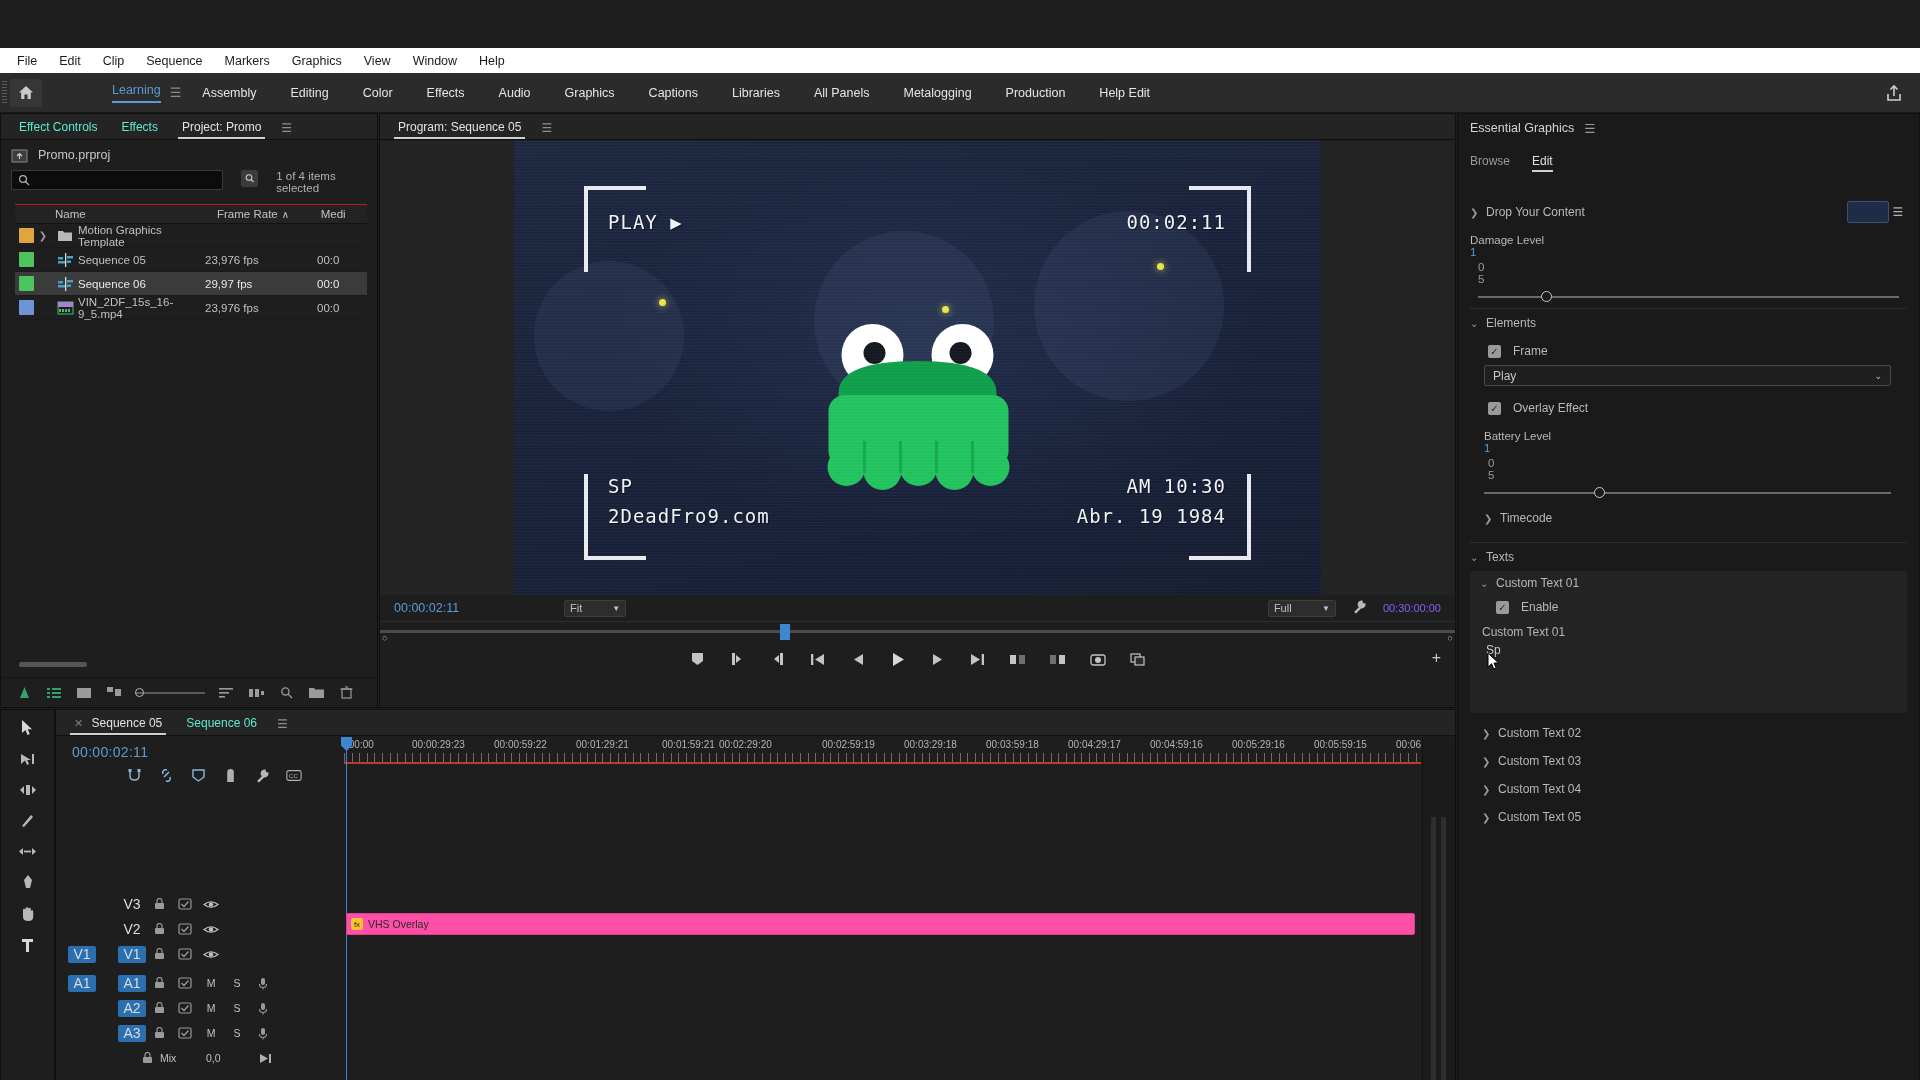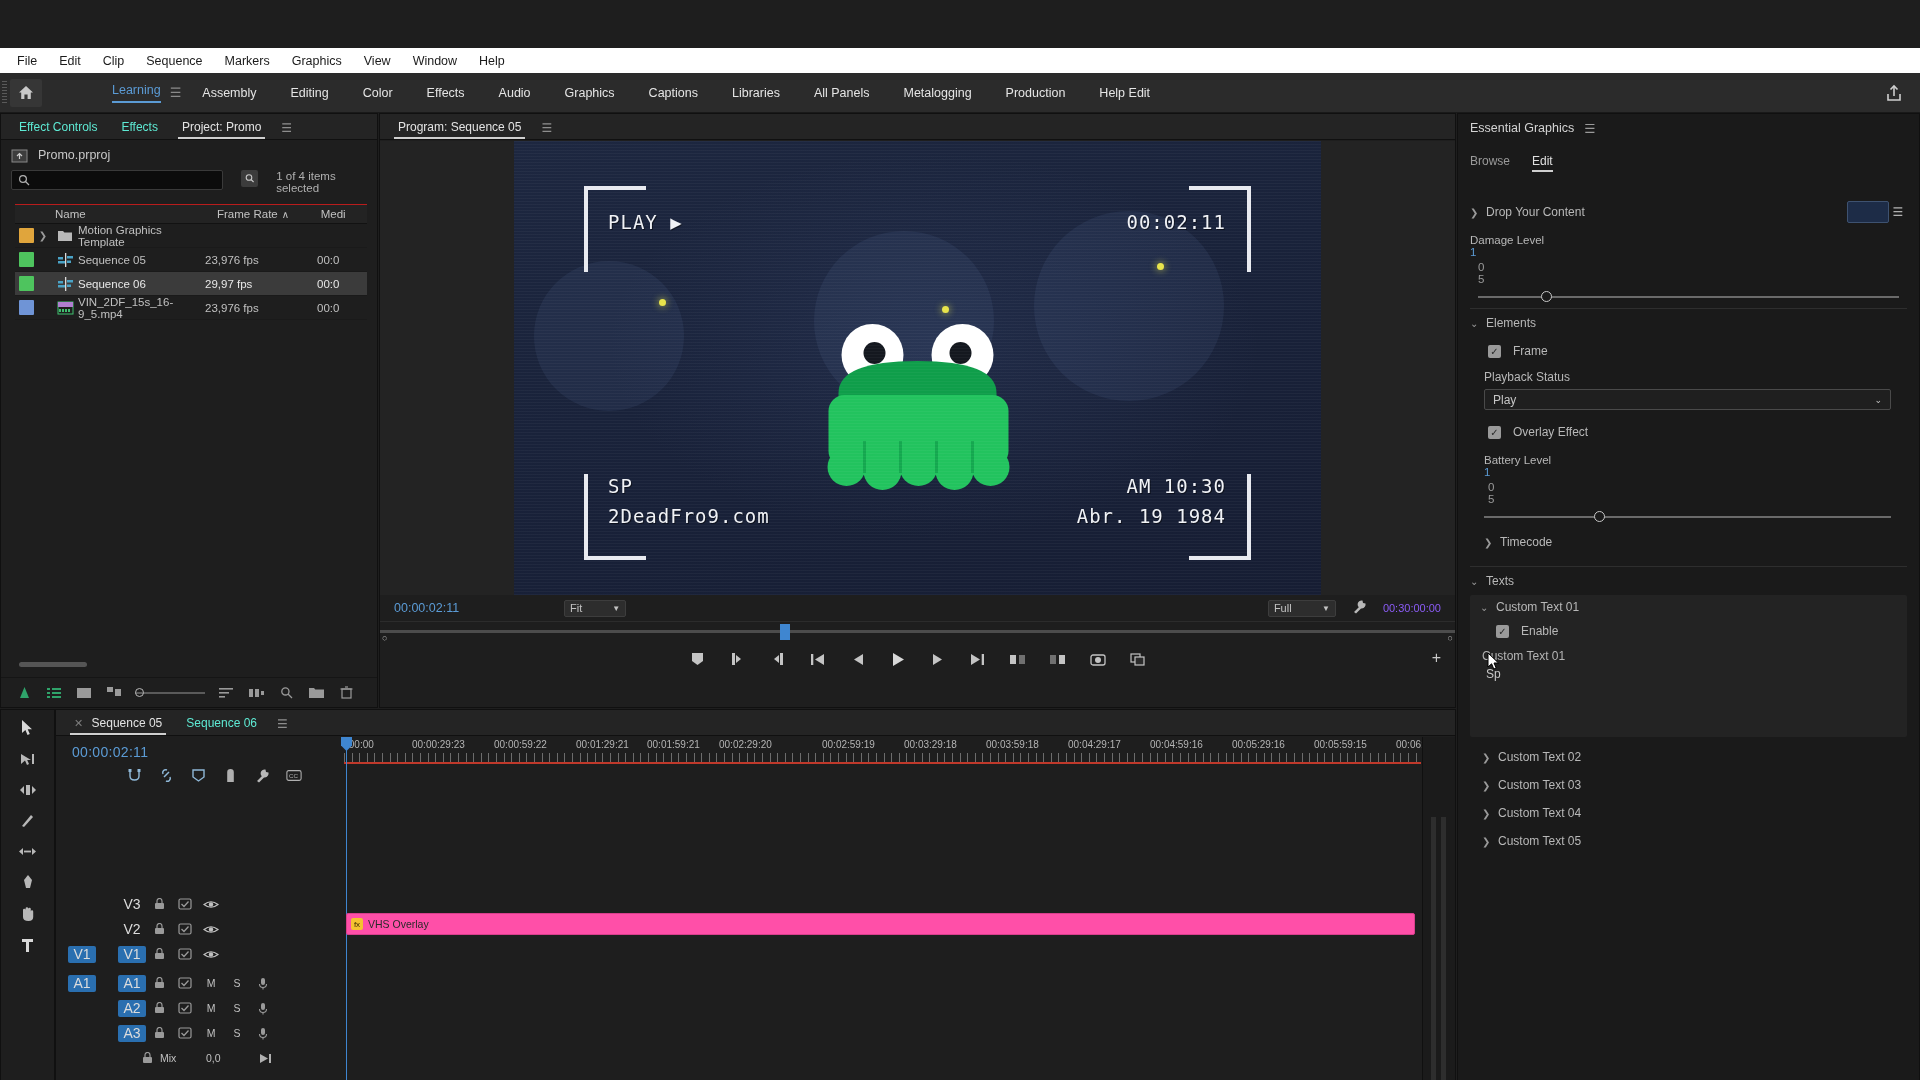--- a/index.html
+++ b/index.html
@@ -877,21 +877,21 @@
         </div>
       </div>
     </div>
 
     <div class="tl-right">
       <div class="ruler">
         <div class="tk" style="left:2px">:00:00</div>
         <div class="tk" style="left:68px">00:00:29:23</div>
         <div class="tk" style="left:150px">00:00:59:22</div>
         <div class="tk" style="left:232px">00:01:29:21</div>
-        <div class="tk" style="left:303px">00:01:59:21</div>
+        <div class="tk" style="left:318px">00:01:59:21</div>
         <div class="tk" style="left:375px">00:02:29:20</div>
         <div class="tk" style="left:478px">00:02:59:19</div>
         <div class="tk" style="left:560px">00:03:29:18</div>
         <div class="tk" style="left:642px">00:03:59:18</div>
         <div class="tk" style="left:724px">00:04:29:17</div>
         <div class="tk" style="left:806px">00:04:59:16</div>
         <div class="tk" style="left:888px">00:05:29:16</div>
         <div class="tk" style="left:970px">00:05:59:15</div>
         <div class="tk" style="left:1052px">00:06:29:14</div>
         <div class="tickrow"></div>
@@ -976,23 +976,20 @@
     <div class="eg-row">
       <span class="chev">⌄</span>
       <span>Elements</span>
     </div>
 
     <div class="eg-row" style="padding-left:30px">
       <span class="cbox">✓</span>
       <span style="margin-left:12px">Frame</span>
     </div>
 
-    <div class="eg-row" style="padding-left:26px; height:24px">
-      <span>Playback Status</span>
-    </div>
     <div class="select-ctl" style="margin-left:26px; margin-right:28px;">
       <span>Play</span>
       <span style="font-size:9px">⌄</span>
     </div>
 
     <div style="height:8px"></div>
     <div class="eg-row" style="padding-left:30px">
       <span class="cbox">✓</span>
       <span style="margin-left:12px">Overlay Effect</span>
     </div>

